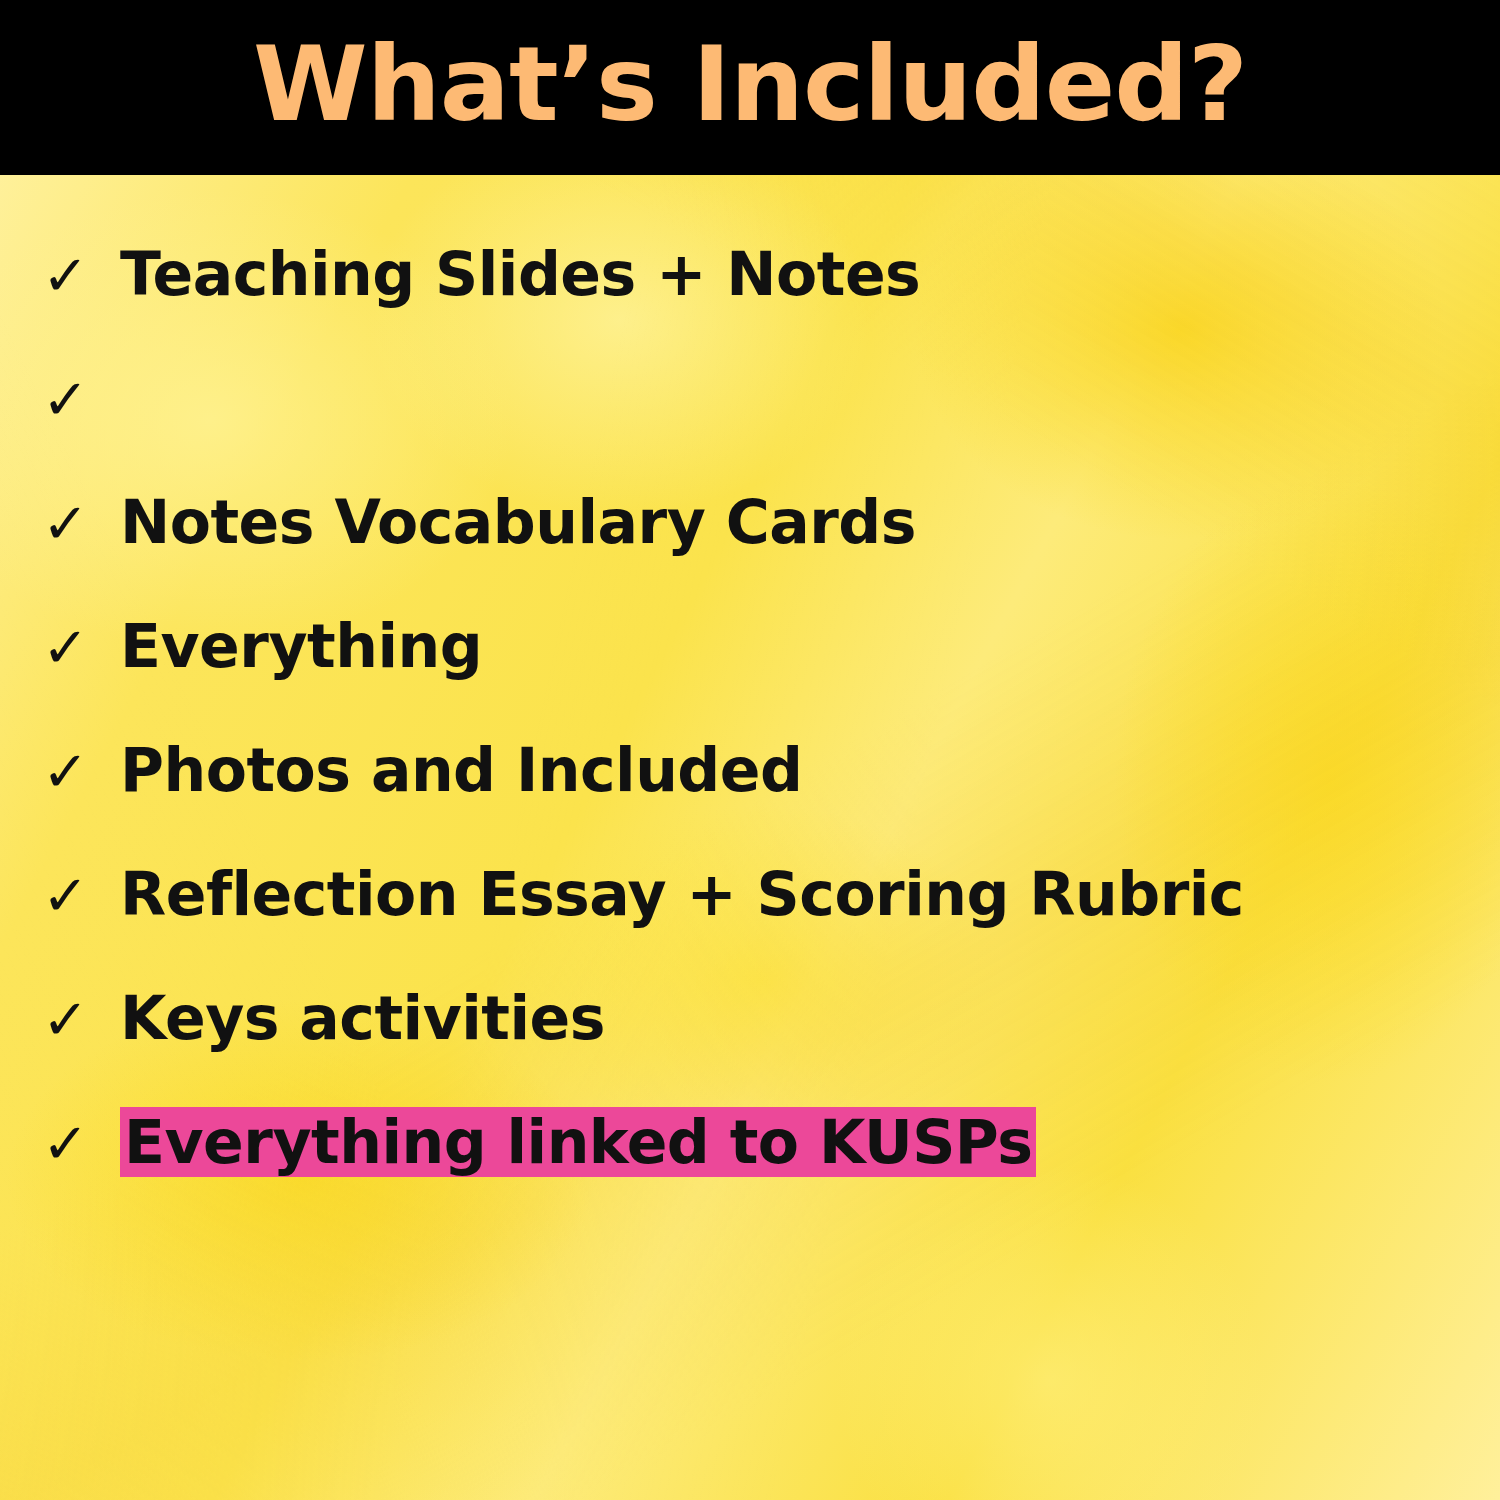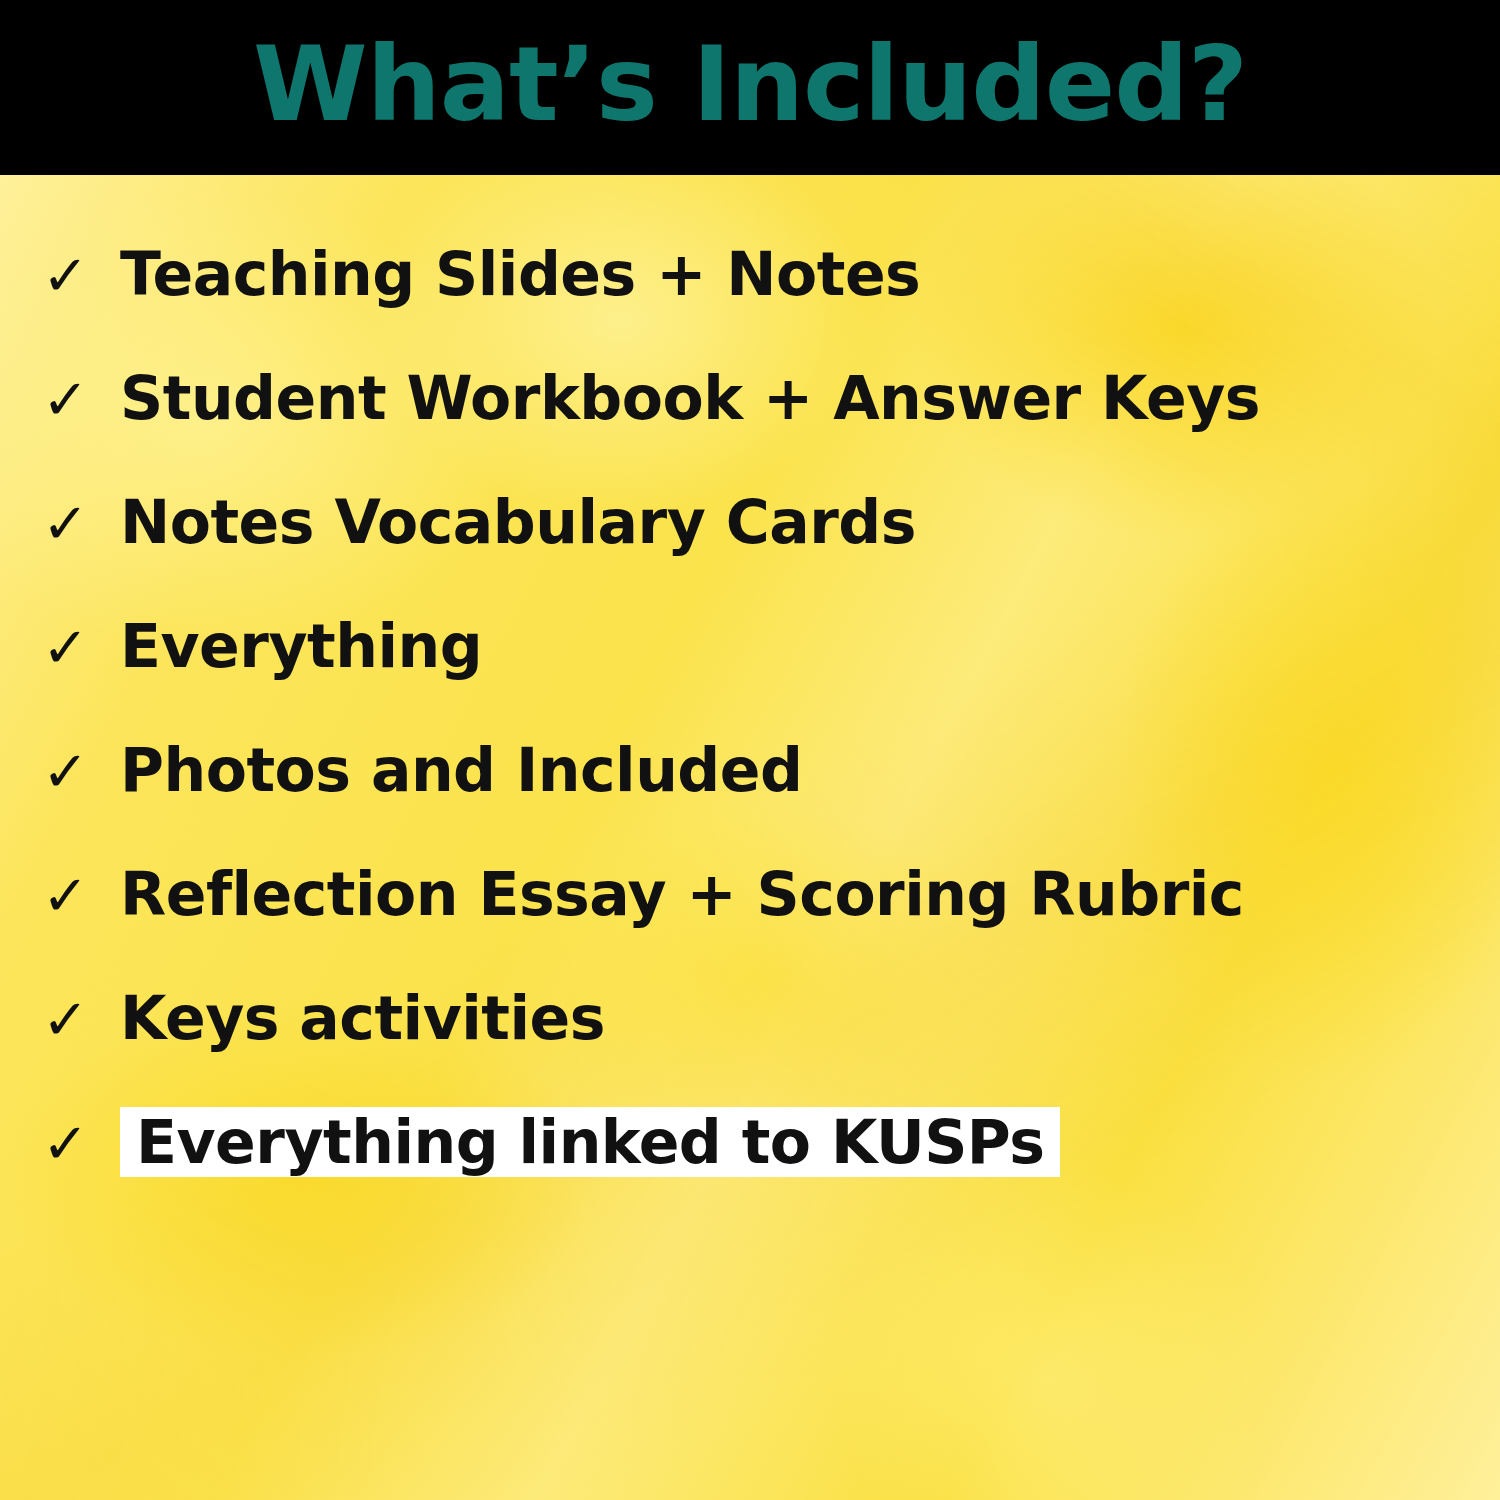--- a/index.html
+++ b/index.html
@@ -56,21 +56,21 @@
     top: 0;
     left: 0;
     width: 1500px;
     height: 175px;
     background: #000000;
     display: flex;
     align-items: center;
     justify-content: center;
   }
   .header-title {
-    color: #0f766e;
+    color: #fdba74;
     font-family: "DejaVu Sans", sans-serif;
     font-weight: 700;
     font-size: 104px;
     line-height: 1;
     letter-spacing: -1px;
     white-space: nowrap;
     transform: translateY(-4px);
   }
 
   
@@ -103,24 +103,24 @@
   .row-text {
     flex: 1 1 auto;
     color: #111111;
     font-family: "DejaVu Sans", sans-serif;
     font-weight: 700;
     font-size: 60px;
     line-height: 118px;
     letter-spacing: -0.5px;
   }
   .row-text .hl {
-    background: #ffffff;
+    background: #ec4899;
     box-decoration-break: clone;
     -webkit-box-decoration-break: clone;
-    padding: 0 16px;
+    padding: 0 4px;
   }
   .row.highlight .row-text {
     display: inline;
   }
   .row.wrap .row-text {
     line-height: 118px;
   }
 </style>
 </head>
 <body>
@@ -135,21 +135,20 @@
 
   <ul class="list">
 
     <li class="row">
       <span class="check">✓</span>
       <span class="row-text">Teaching Slides + Notes</span>
     </li>
 
     <li class="row wrap">
       <span class="check">✓</span>
-      <span class="row-text">Student Workbook + Answer Keys</span>
     </li>
 
     <li class="row">
       <span class="check">✓</span>
       <span class="row-text">Notes Vocabulary Cards</span>
     </li>
 
     <li class="row">
       <span class="check">✓</span>
       <span class="row-text">Everything</span>

